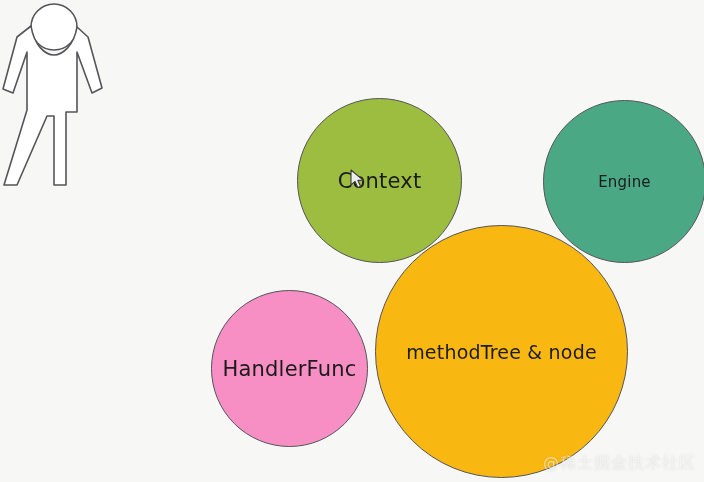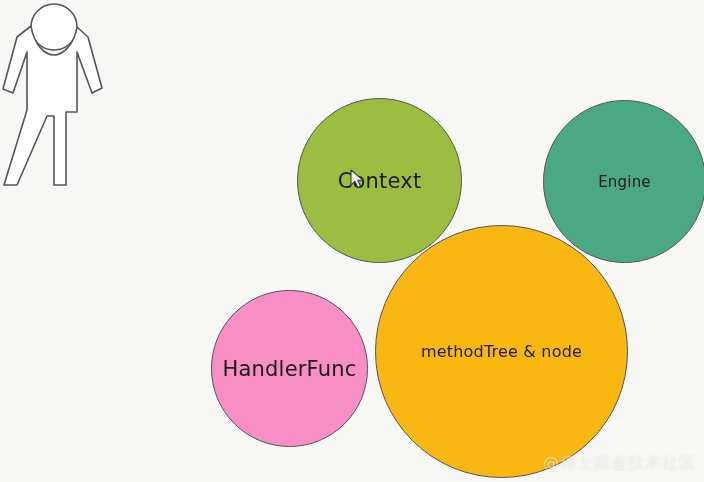--- a/index.html
+++ b/index.html
@@ -73,21 +73,21 @@
 
   
   #bubble-methodtree {
     left: 375px;
     top: 225px;
     width: 253px;
     height: 253px;
     background: #f9b711;
     z-index: 3;
   }
-  #bubble-methodtree .bubble-label { font-size: 16px; }
+  #bubble-methodtree .bubble-label { font-size: 19px; }
 
   
   #mouse-cursor {
     position: absolute;
     left: 350px;
     top: 169px;
     width: 16px;
     height: 22px;
     z-index: 9;
     pointer-events: none;

